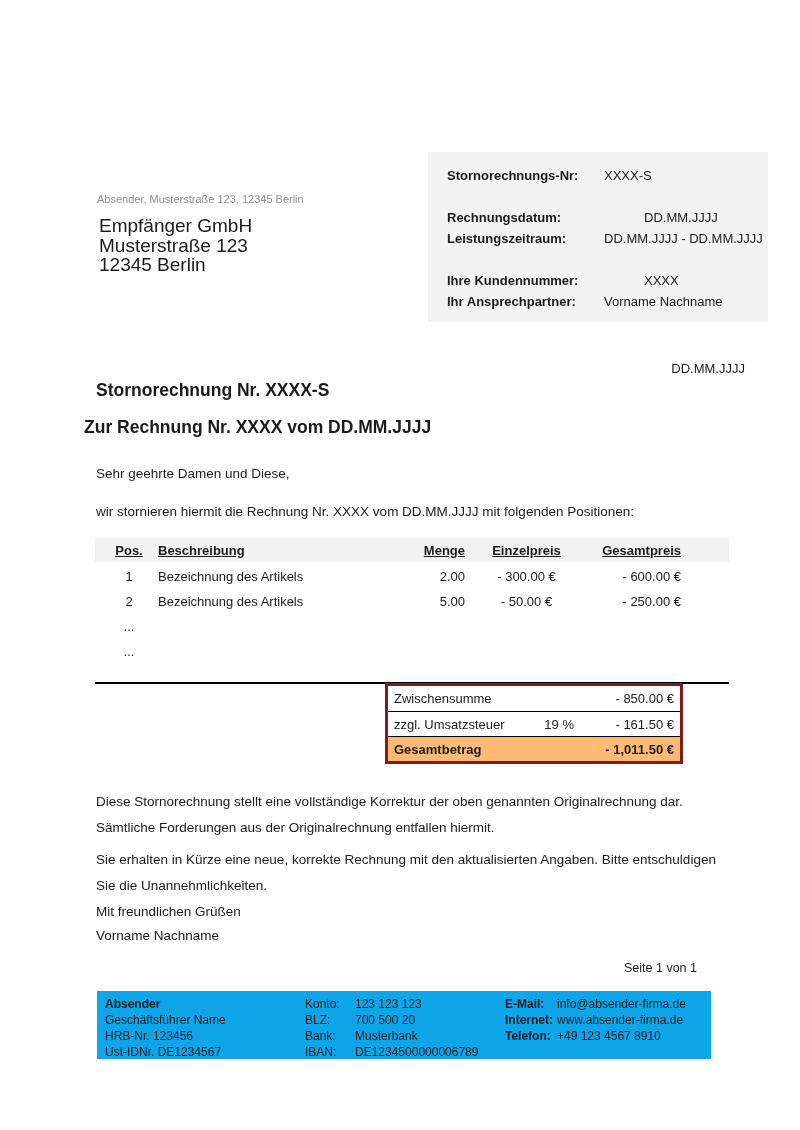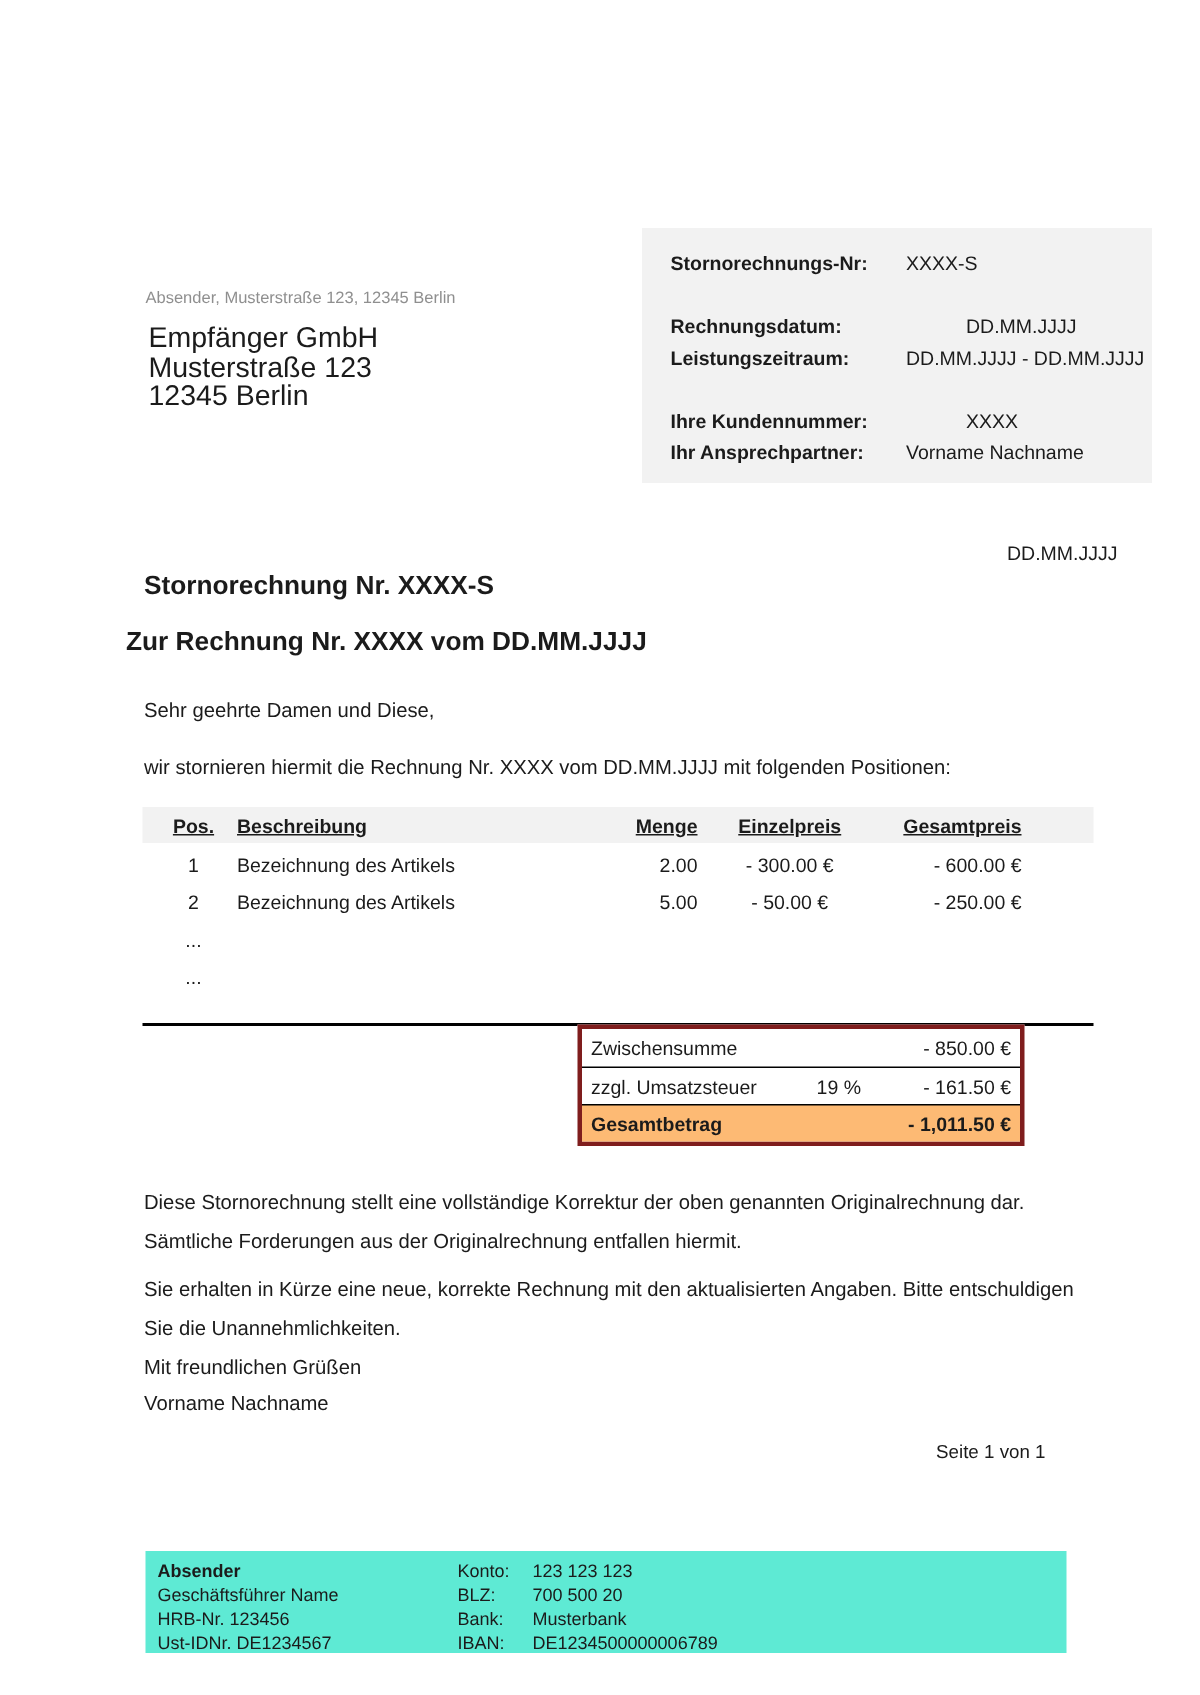--- a/index.html
+++ b/index.html
@@ -162,21 +162,21 @@
 
   <div class="para1">Diese Stornorechnung stellt eine vollständige Korrektur der oben genannten Originalrechnung dar. Sämtliche Forderungen aus der Originalrechnung entfallen hiermit.</div>
   <div class="para2">Sie erhalten in Kürze eine neue, korrekte Rechnung mit den aktualisierten Angaben. Bitte entschuldigen Sie die Unannehmlichkeiten.</div>
   <div class="closing">
     <div>Mit freundlichen Grüßen</div>
     <div>Vorname Nachname</div>
   </div>
 
   <div class="page-num">Seite 1 von 1</div>
 
-  <div class="footer-box panel-bg" style="background: #5eead4; margin-top: 43px;">
+  <div class="footer-box panel-bg" style="background: #0ea5e9;">
     <div class="f-col1">
       <div class="f-bold">Absender</div>
       <div>Geschäftsführer Name</div>
       <div>HRB-Nr. 123456</div>
       <div>Ust-IDNr. DE1234567</div>
     </div>
     <div class="f-col2">
       <div class="f-line">
         <span class="f-lbl">Konto:</span>
         <span>123 123 123</span>
@@ -187,15 +187,29 @@
       </div>
       <div class="f-line">
         <span class="f-lbl">Bank:</span>
         <span>Musterbank</span>
       </div>
       <div class="f-line">
         <span class="f-lbl">IBAN:</span>
         <span>DE1234500000006789</span>
       </div>
     </div>
+    <div class="f-col3">
+      <div class="f-line">
+        <span class="f-lbl">E-Mail:</span>
+        <span>info@absender-firma.de</span>
+      </div>
+      <div class="f-line">
+        <span class="f-lbl">Internet:</span>
+        <span>www.absender-firma.de</span>
+      </div>
+      <div class="f-line">
+        <span class="f-lbl">Telefon:</span>
+        <span>+49 123 4567 8910</span>
+      </div>
+    </div>
   </div>
 
 </div>
 
 </body></html>

